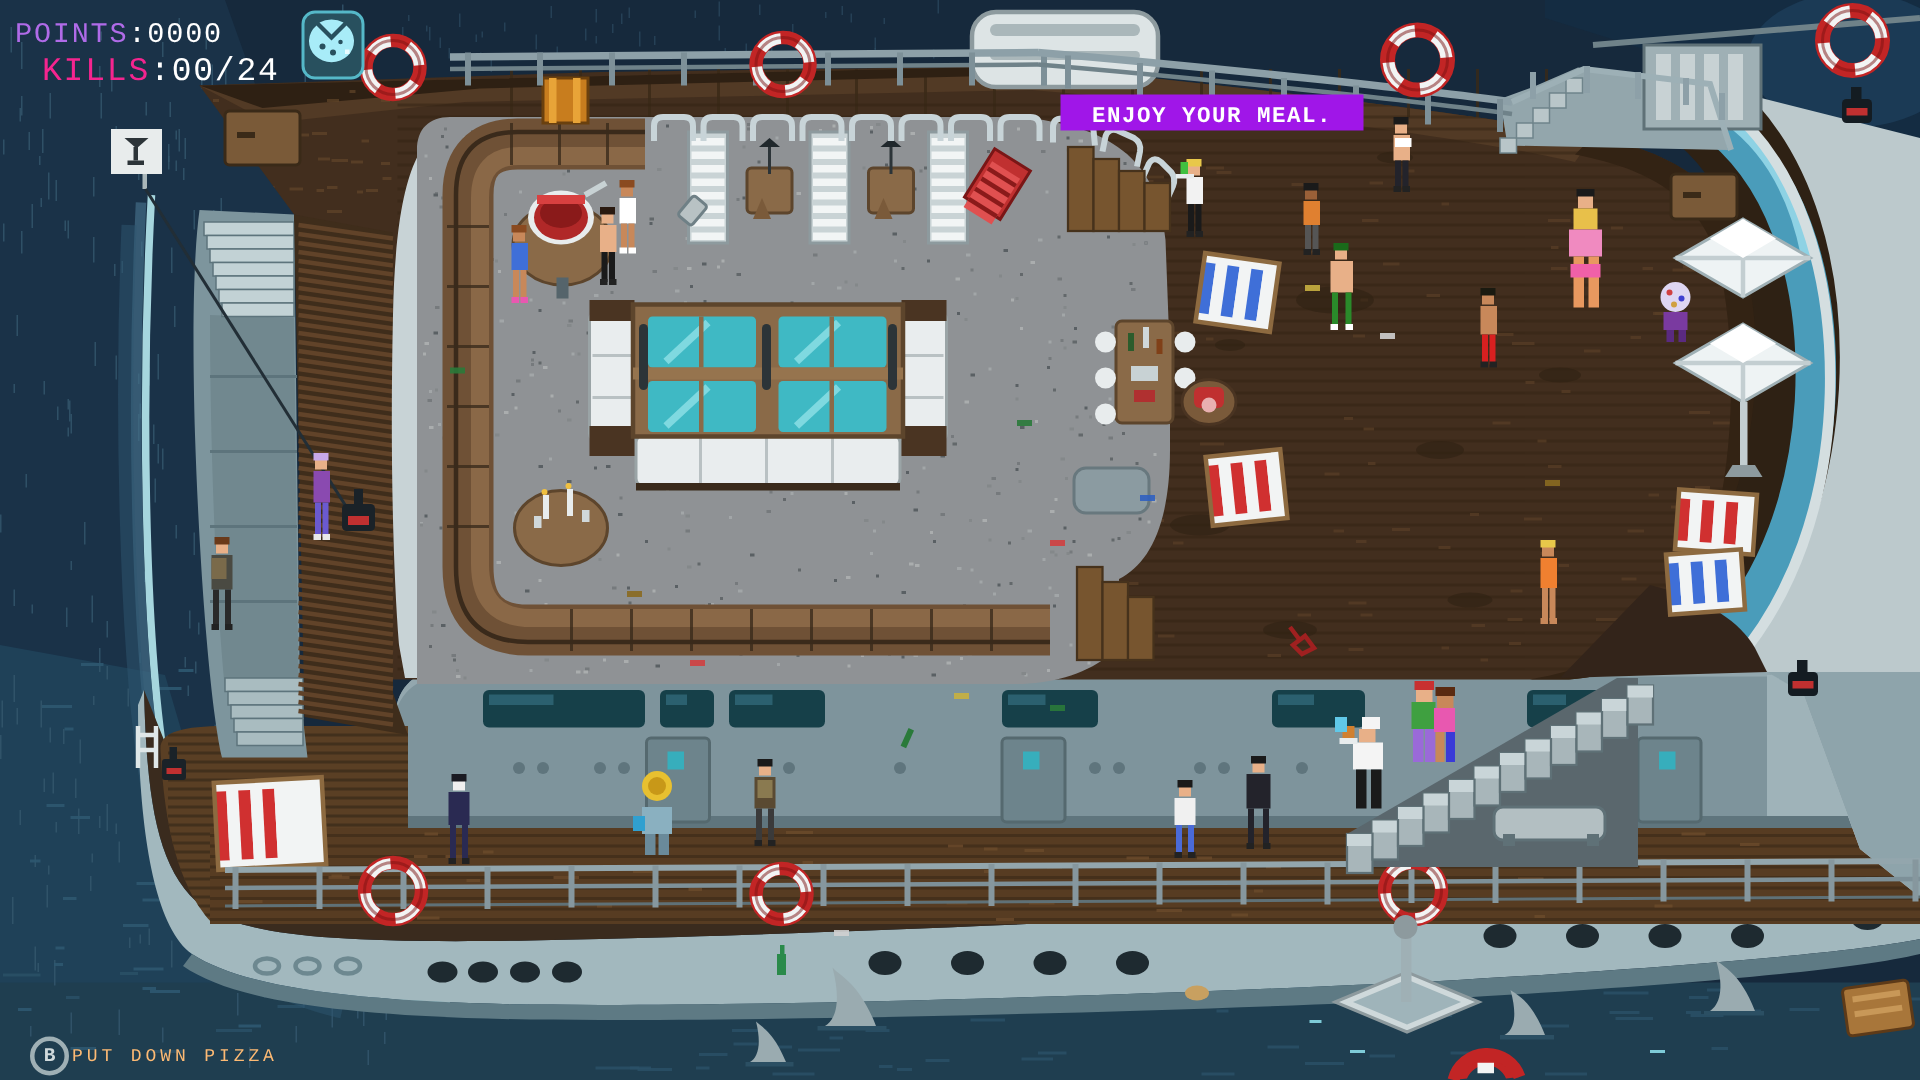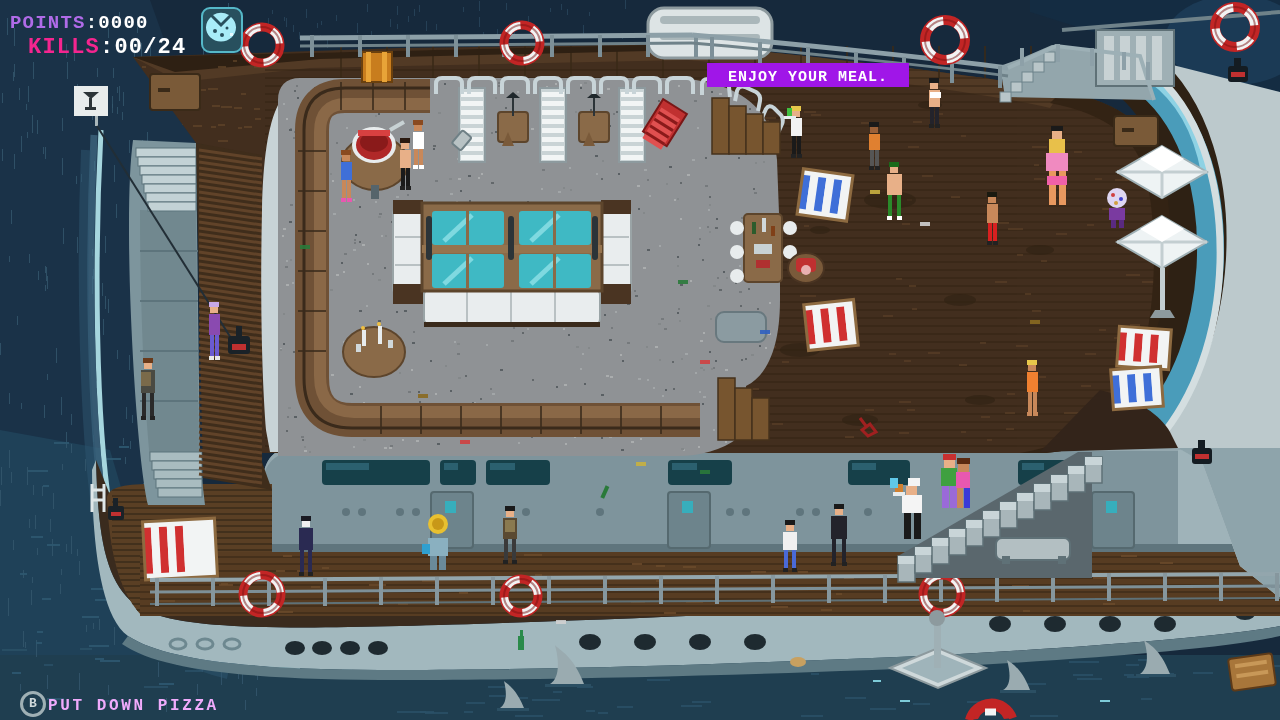--- a/index.html
+++ b/index.html
@@ -1,18 +1,18 @@
 <!DOCTYPE html>
 <html><head>
 <meta charset="utf-8">
 <style>
   html,body{margin:0;padding:0;background:#10222f;}
   #stage{position:relative;width:1280px;height:720px;overflow:hidden;background:#16293c;font-family:"Liberation Sans",sans-serif;}
   #scene{position:absolute;left:0;top:0;}
-  .hud{position:absolute;font-family:"Liberation Mono",monospace;font-weight:bold;white-space:pre;}
+  .hud{position:absolute;font-family:"Liberation Mono",monospace;font-weight:normal;white-space:pre;}
 </style>
 </head>
 <body>
 <div id="stage">
 <svg id="scene" width="1280" height="720" viewBox="0 0 1280 720">
 <defs>
 <clipPath id="deckclip">
           <path d="M133,57 L400,48 L688,44 C850,60 1000,78 1062,91 C1125,103 1154,131 1165,171 C1179,229 1177,303 1158,368 C1142,422 1104,448 1046,453 L262,453 L262,160 L196,143 Z"></path>
         </clipPath>
 <clipPath id="loungeclip">
@@ -2183,16 +2183,16 @@
 <div style="position:absolute;left:201px;top:7px;width:38px;height:42px;background:#28505e;border:2px solid #55b8c8;border-radius:9px;"></div>
 <svg style="position:absolute;left:205px;top:12px;" width="32" height="32" viewBox="0 0 32 32">
 <path d="M16,15 L6,5 A15,14 0 1 0 26,5 Z" fill="#a8ecf8"></path>
 <path d="M16,11 L8,3 A15,13 0 0 1 24,3 Z" fill="#a8ecf8"></path>
 <circle cx="10" cy="19" r="2" fill="#28505e"></circle>
       <circle cx="17" cy="23" r="2" fill="#28505e"></circle>
       <circle cx="22" cy="16" r="1.5" fill="#28505e"></circle>
 <rect x="25" y="21" width="3" height="3" fill="#e8fcff"></rect>
 </svg>
 
-<div class="hud" style="left:48px;top:697px;font-size:16px;color:#f0abfc;letter-spacing:2.6px;transform:scaleX(1.0);">PUT DOWN PIZZA</div>
+<div class="hud" style="left:48px;top:697px;font-size:12px;color:#fdba74;letter-spacing:2.6px;transform:scaleX(1.0);">PUT DOWN PIZZA</div>
 
 <div style="position:absolute;left:20px;top:691px;width:20px;height:20px;border:3px solid #9fb0b5;border-radius:50%;color:#cfd9db;font-family:'Liberation Mono',monospace;font-weight:bold;font-size:13px;text-align:center;line-height:20px;">B</div>
 </div>
 
 </body></html>

